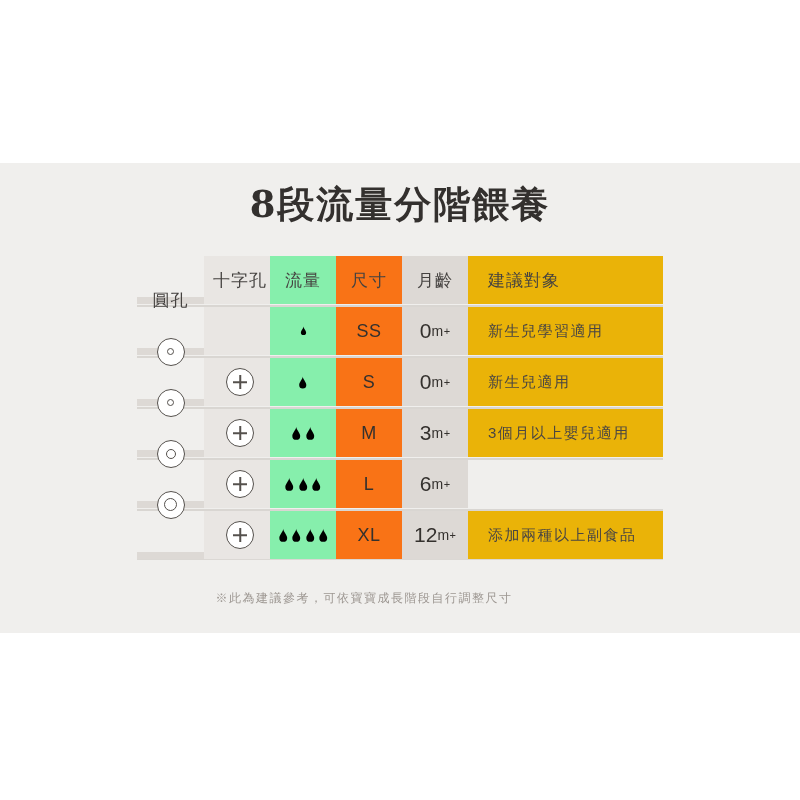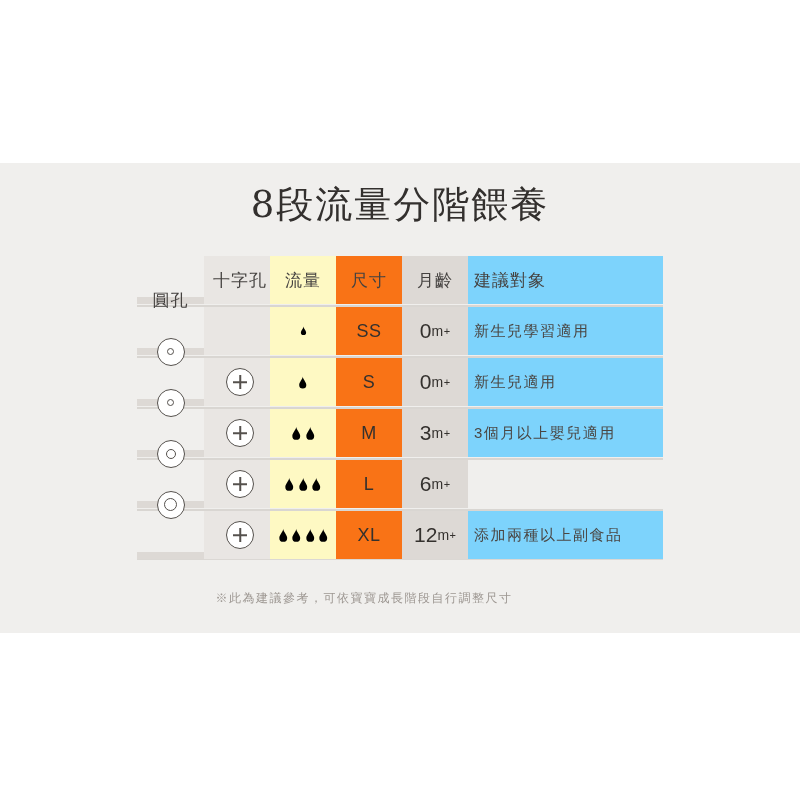--- a/index.html
+++ b/index.html
@@ -3,32 +3,32 @@
 <meta charset="utf-8">
 <style>
   * { margin:0; padding:0; box-sizing:border-box; }
   html,body { width:800px; height:800px; background:#ffffff; font-family:"Liberation Sans", sans-serif; }
   .canvas { position:relative; width:800px; height:800px; background:#ffffff; overflow:hidden; }
 
   .band { position:absolute; left:0; top:163px; width:800px; height:470px; background:#f0efed; }
 
   .title { position:absolute; left:0; top:180px; width:800px; text-align:center;
            font-family:"DejaVu Serif","Liberation Serif",serif;
-           font-size:37px; font-weight:400; color:#33302e; letter-spacing:2px; }
+           font-size:37px; font-weight:700; color:#33302e; letter-spacing:2px; }
 
   .table { position:absolute; left:137px; top:256px; width:526px; box-shadow:0 1px 0 #dbd8d4; }
   .trow { display:flex; height:48px; align-items:stretch; }
   .trow + .trow { margin-top:3px; box-shadow:0 -2px 0 0 #d9d6d2; }
   .cell { display:flex; align-items:center; justify-content:center; }
   .c1 { width:67px;  background:#ddd9d5;margin-top:41px; }
   .c2 { width:66px;  background:#e9e6e3;padding-left:6px; }
-  .c3 { width:66px;  background:#fef9c3; }
+  .c3 { width:66px;  background:#86efac; }
   .c4 { width:66px;  background:#f97316; }
   .c5 { width:66px;  background:#ddd9d5; }
-  .c6 { width:195px; background:#7dd3fc; justify-content:flex-start; padding-left:6px; }
+  .c6 { width:195px; background:#eab308; justify-content:flex-start; padding-left:20px; }
 
   .hdr .cell { font-size:17px; color:#454240; letter-spacing:1px; }
   .body-row { height:48px; }
 
   
   .hole { width:28px; height:28px; border:1.5px solid #55514d; border-radius:50%;
           background:#fff; display:flex; align-items:center; justify-content:center; }
   .hole-inner { border:1.5px solid #55514d; border-radius:50%; background:#fff; }
   .hole-s .hole-inner { width:7px;  height:7px; }
   .hole-m .hole-inner { width:10px; height:10px; }

